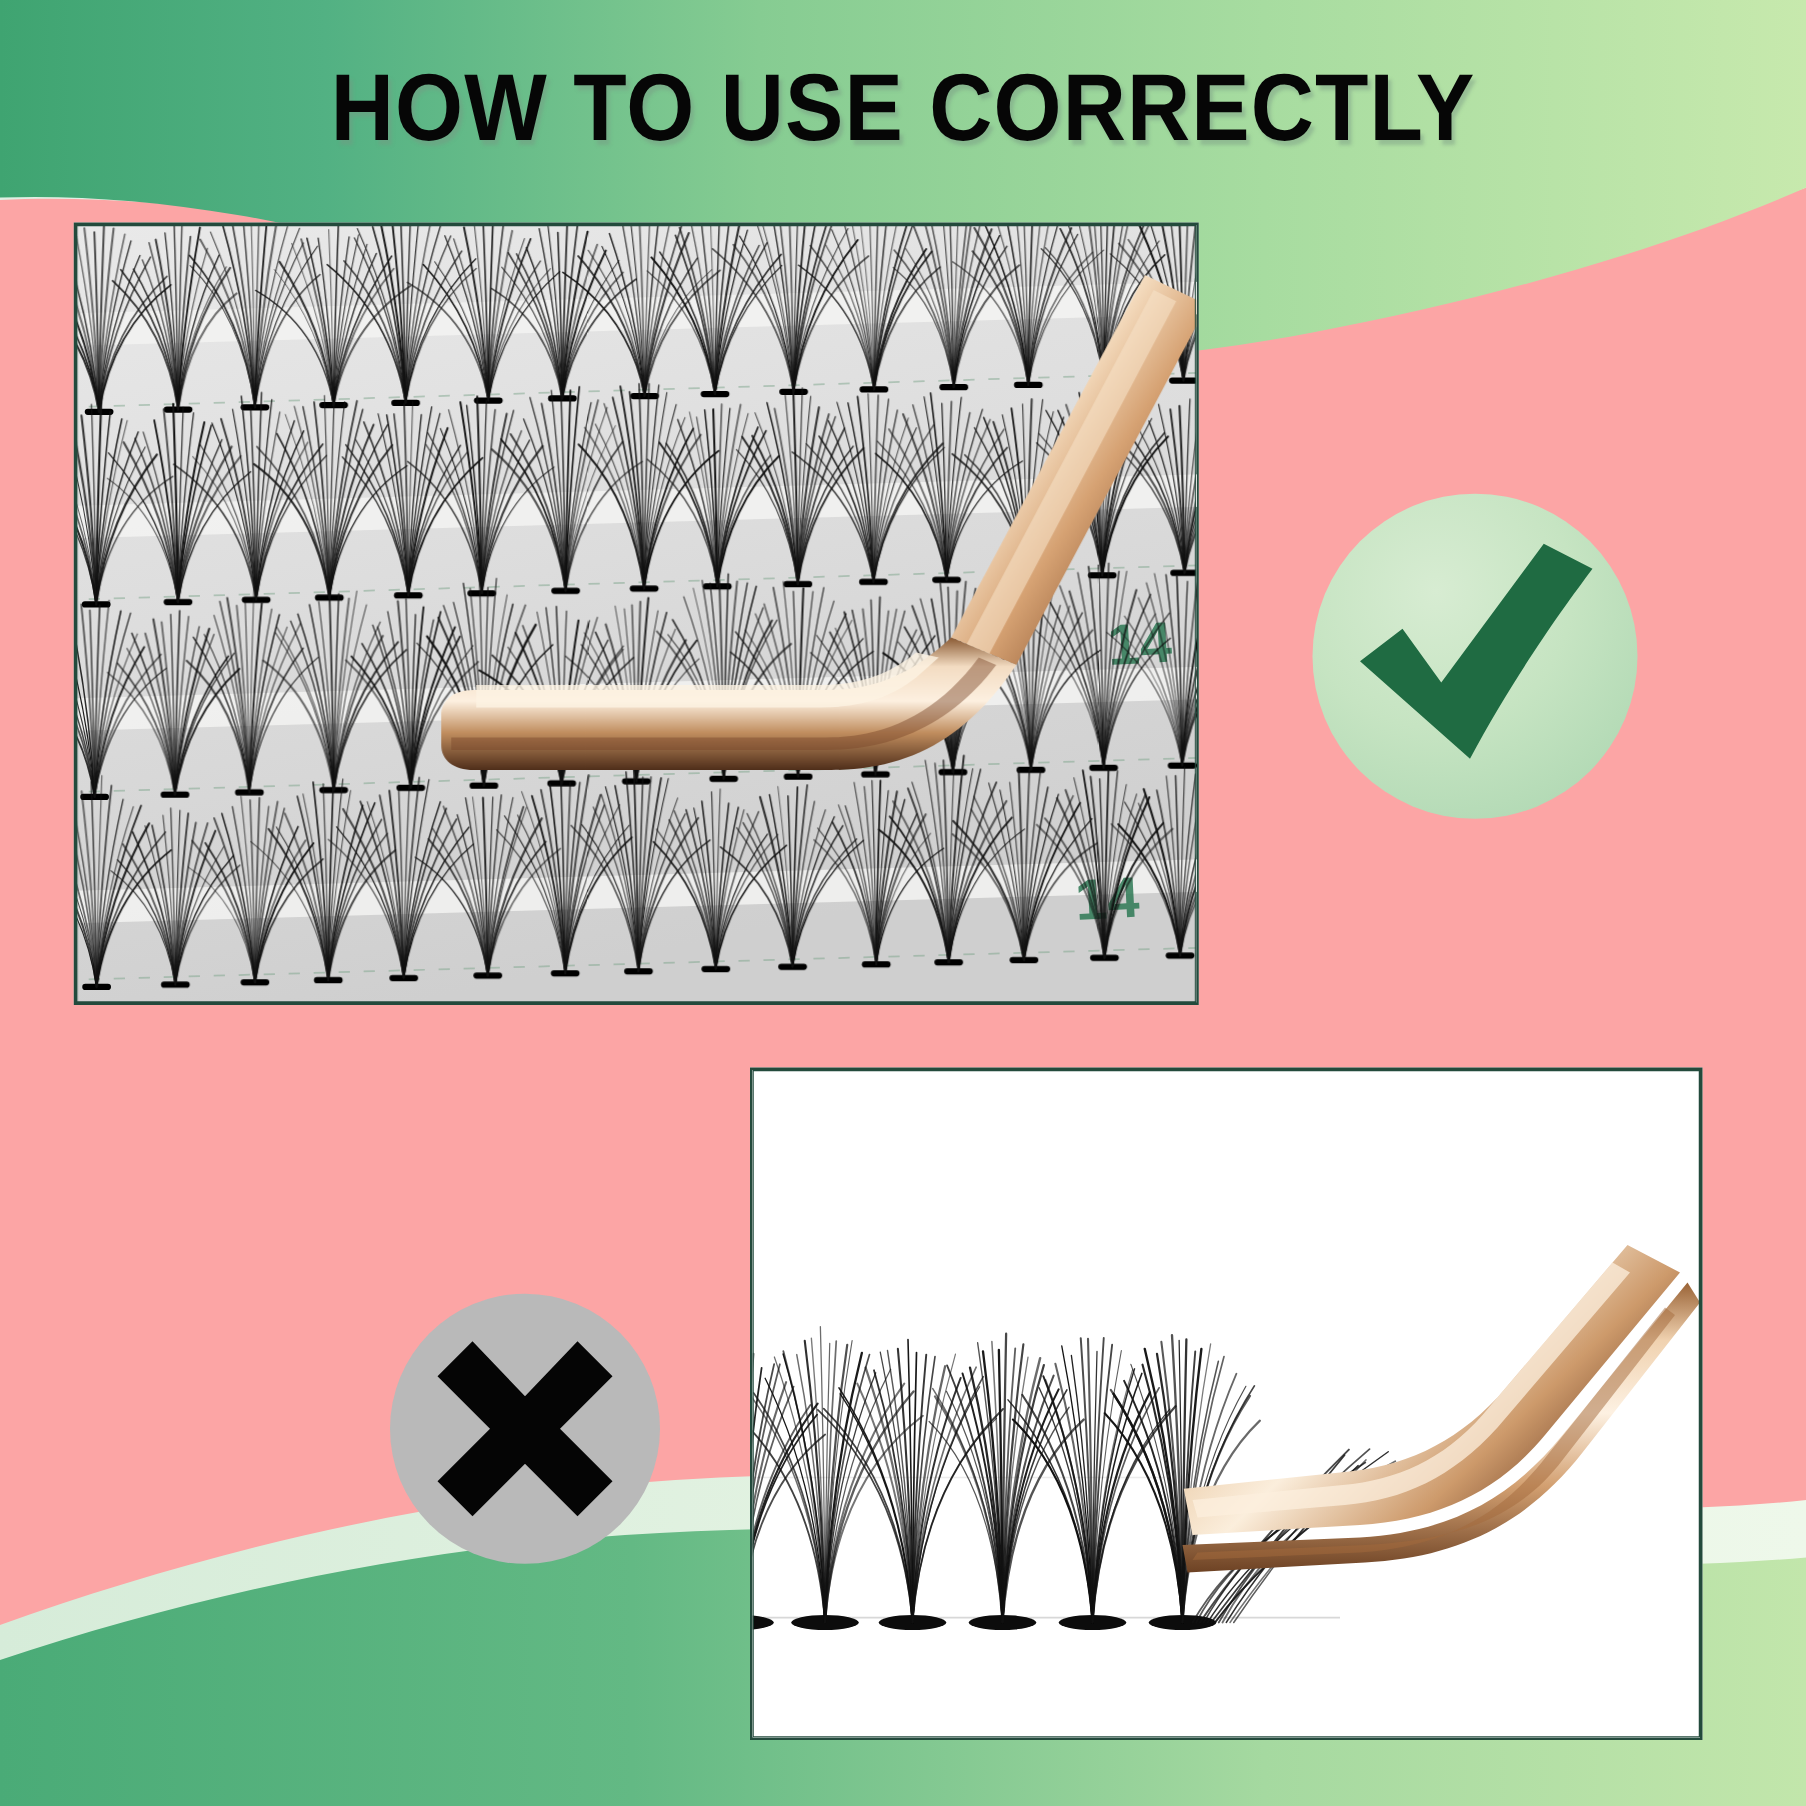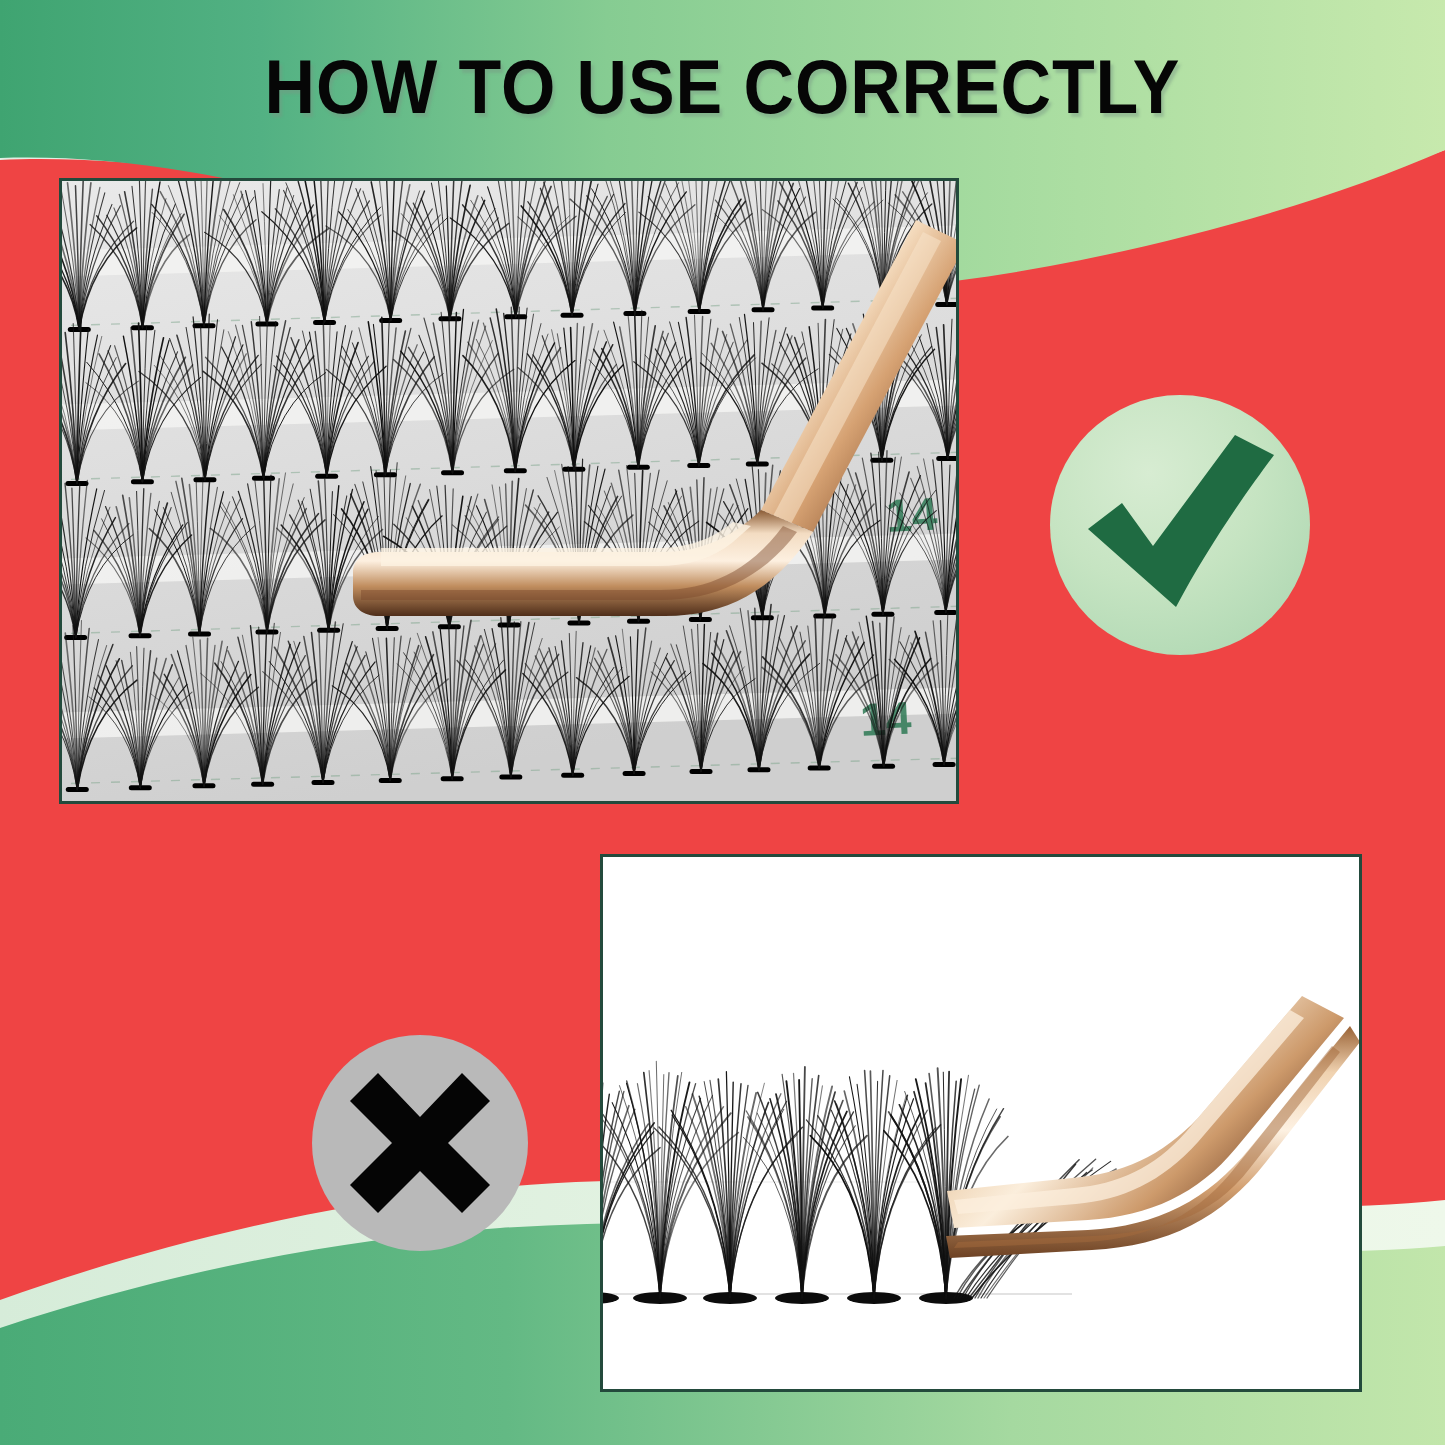--- a/index.html
+++ b/index.html
@@ -8,21 +8,21 @@
     background: #ffffff;
   }
   body {
     font-family: "Liberation Sans", sans-serif;
   }
   .page {
     position: relative;
     width: 1445px;
     height: 1445px;
     overflow: hidden;
-    background: #ef4444;
+    background: #fca5a5;
   }
 
   
   .wave-layer {
     position: absolute;
     left: 0;
     top: 0;
     width: 1445px;
     height: 1445px;
     pointer-events: none;

